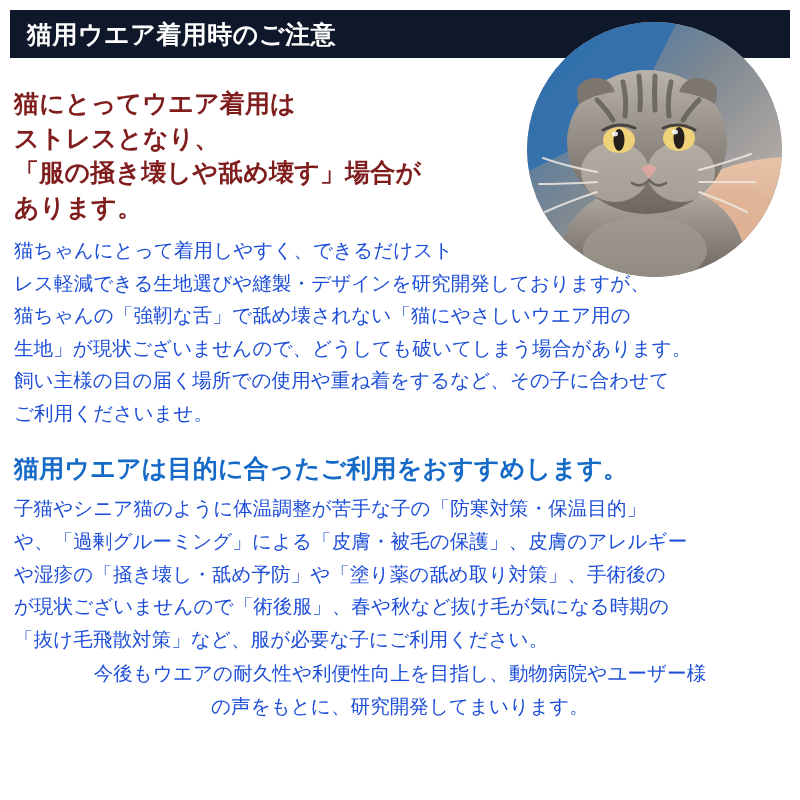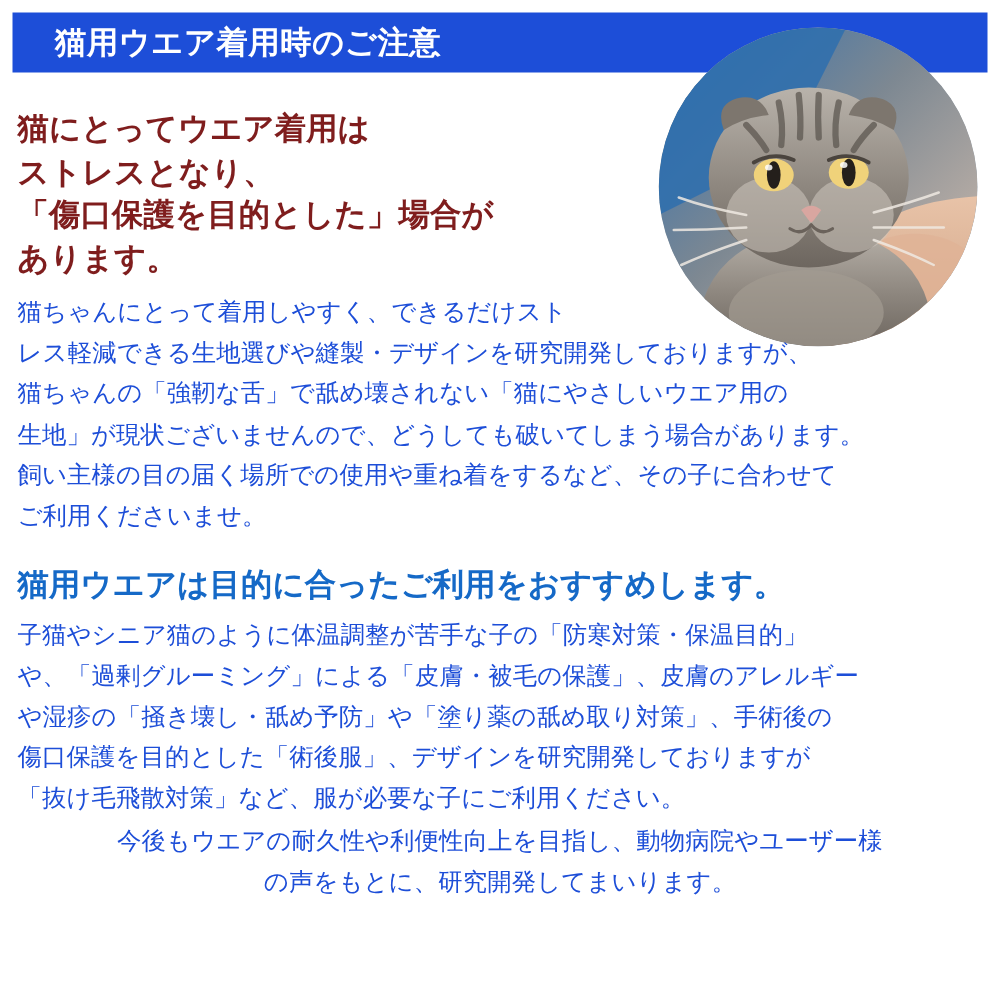--- a/index.html
+++ b/index.html
@@ -23,25 +23,25 @@
     box-sizing: border-box;
   }
 
   
   .header-bar {
     position: absolute;
     top: 10px;
     left: 10px;
     width: 780px;
     height: 48px;
-    background: #1d4ed8;
+    background: #0f172a;
     display: flex;
     align-items: center;
     box-sizing: border-box;
-    padding-left: 34px;
+    padding-left: 17px;
   }
   .header-title {
     color: #ffffff;
     font-size: 25px;
     font-weight: bold;
     letter-spacing: 0.5px;
     line-height: 1;
     white-space: nowrap;
   }
 
@@ -180,40 +180,40 @@
         <ellipse cx="118" cy="228" rx="62" ry="34" fill="#a39b92" opacity="0.7"></ellipse>
       </g>
     </svg>
   </div>
 
   <div class="content">
 
     <div class="lead">
       <span class="ln">猫にとってウエア着用は</span>
       <span class="ln">ストレスとなり、</span>
-      <span class="ln">「傷口保護を目的とした」場合が</span>
+      <span class="ln">「服の掻き壊しや舐め壊す」場合が</span>
       <span class="ln">あります。</span>
     </div>
 
     <p class="para para1">
       <span class="ln">猫ちゃんにとって着用しやすく、できるだけスト</span>
       <span class="ln">レス軽減できる生地選びや縫製・デザインを研究開発しておりますが、</span>
       <span class="ln">猫ちゃんの「強靭な舌」で舐め壊されない「猫にやさしいウエア用の</span>
       <span class="ln">生地」が現状ございませんので、どうしても破いてしまう場合があります。</span>
       <span class="ln">飼い主様の目の届く場所での使用や重ね着をするなど、その子に合わせて</span>
       <span class="ln">ご利用くださいませ。</span>
     </p>
 
     <div class="section-head">猫用ウエアは目的に合ったご利用をおすすめします。</div>
 
     <p class="para para2">
       <span class="ln">子猫やシニア猫のように体温調整が苦手な子の「防寒対策・保温目的」</span>
       <span class="ln">や、「過剰グルーミング」による「皮膚・被毛の保護」、皮膚のアレルギー</span>
       <span class="ln">や湿疹の「掻き壊し・舐め予防」や「塗り薬の舐め取り対策」、手術後の</span>
-      <span class="ln">傷口保護を目的とした「術後服」、デザインを研究開発しておりますが</span>
+      <span class="ln">が現状ございませんので「術後服」、春や秋など抜け毛が気になる時期の</span>
       <span class="ln">「抜け毛飛散対策」など、服が必要な子にご利用ください。</span>
     </p>
 
     <p class="para para3">
       <span class="ln">今後もウエアの耐久性や利便性向上を目指し、動物病院やユーザー様</span>
       <span class="ln">の声をもとに、研究開発してまいります。</span>
     </p>
 
   </div>
 </div>

